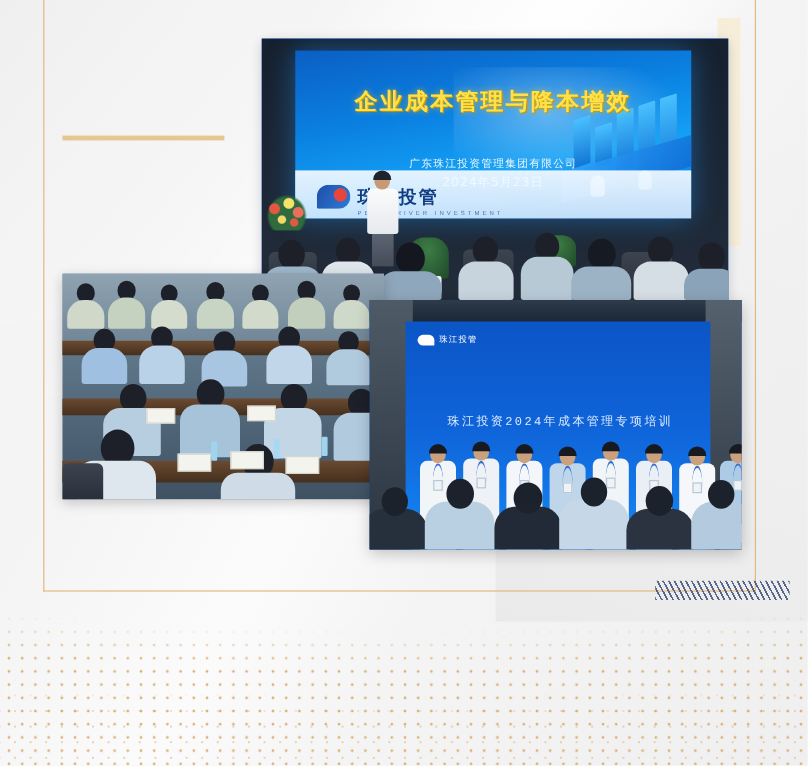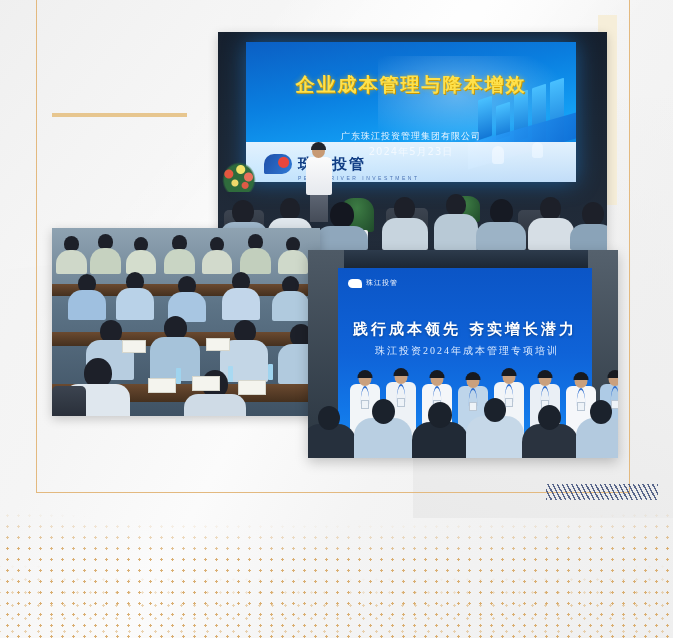--- a/index.html
+++ b/index.html
@@ -125,21 +125,21 @@
      background:linear-gradient(180deg,#55616d,#2e3944);}
   #led2{position:absolute;left:30px;top:18px;right:26px;bottom:0;
      background:linear-gradient(180deg,#0b55c6 0%,#0f63d8 45%,#1277e8 75%,#1a8bf0 100%);}
   #led2-logo{position:absolute;left:10px;top:10px;display:flex;align-items:center;gap:4px;}
   #led2-logo-mark{width:14px;height:9px;border-radius:9px 9px 2px 9px;background:#ffffff;}
   #led2-logo-text{font-size:7px;color:#ffffff;letter-spacing:1px;font-family:"DejaVu Sans",sans-serif;}
   #led2-headline{position:absolute;left:0;right:0;top:52px;text-align:center;
      font-size:15px;font-weight:700;color:#ffffff;letter-spacing:3px;
      text-shadow:0 1px 3px rgba(0,0,0,.35);font-family:"DejaVu Sans",sans-serif;}
   #led2-sub{position:absolute;left:4px;right:0;top:76px;text-align:center;
-     font-size:10px;color:#dbeaff;letter-spacing:2px;font-family:Liberation Serif, serif;}
+     font-size:10px;color:#dbeaff;letter-spacing:2px;font-family:Liberation Mono, monospace;}
   #group-row{position:absolute;left:0;right:0;bottom:0;height:118px;}
   .person{position:absolute;bottom:0;}
   .p-head{position:absolute;left:50%;transform:translateX(-50%);top:0;width:13px;height:14px;
      border-radius:50%;background:#caa07d;}
   .p-hair{position:absolute;left:50%;transform:translateX(-50%);top:-2px;width:15px;height:8px;
      border-radius:8px 8px 0 0;background:#171a20;}
   .p-torso{position:absolute;left:0;bottom:0;width:100%;top:12px;border-radius:6px 6px 0 0;}
   .p-lanyard{position:absolute;left:50%;transform:translateX(-50%);top:14px;width:9px;height:16px;
      border-top:2px solid #2f6fd0;border-radius:50% 50% 0 0/100% 100% 0 0;}
   .p-badge{position:absolute;left:50%;transform:translateX(-50%);top:28px;width:6px;height:7px;
@@ -319,21 +319,20 @@
 <div class="photo" id="photo-group">
   <div id="gr-ceiling"></div>
   <div id="gr-wall-l"></div>
   <div id="gr-wall-r"></div>
 
   <div id="led2">
     <div id="led2-logo">
       <div id="led2-logo-mark"></div>
       <div id="led2-logo-text">珠江投管</div>
     </div>
-    <div id="led2-headline">践行成本领先  夯实增长潜力</div>
     <div id="led2-sub">珠江投资2024年成本管理专项培训</div>
 
     <div id="group-row">
       <div class="person" style="left:12px;width:30px;height:86px;">
         <div class="p-torso" style="background:#f2f5f8;"></div>
         <div class="p-head"></div>
         <div class="p-hair"></div>
         <div class="p-lanyard"></div>
         <div class="p-badge"></div>
         <div class="p-cert"></div>

